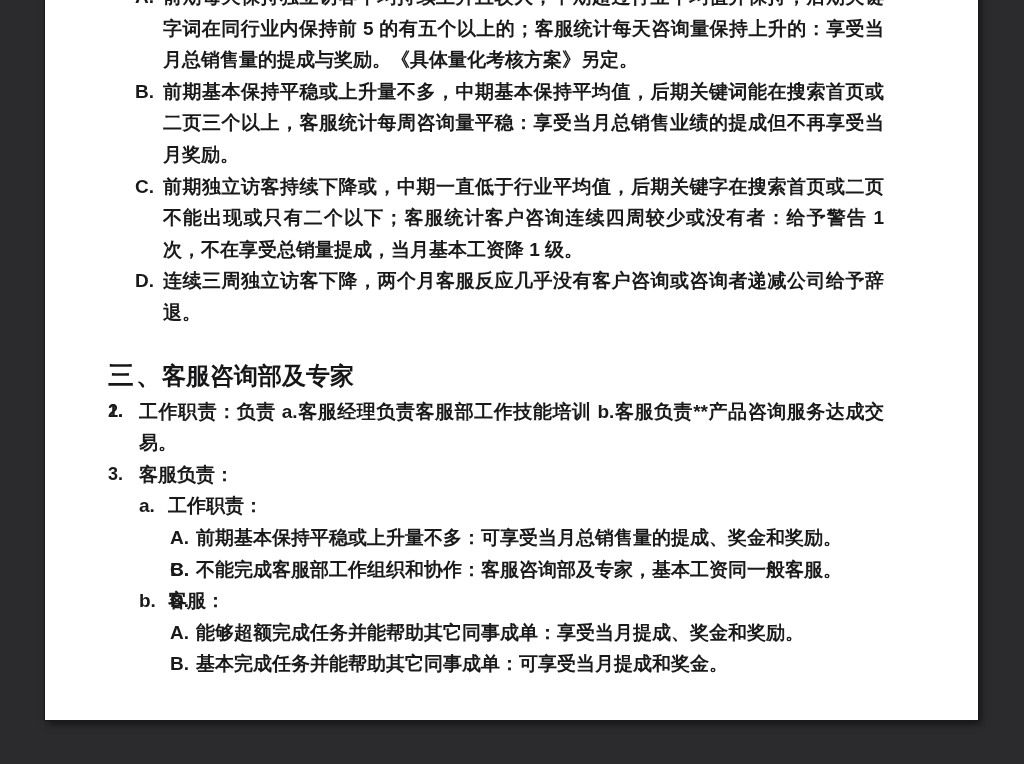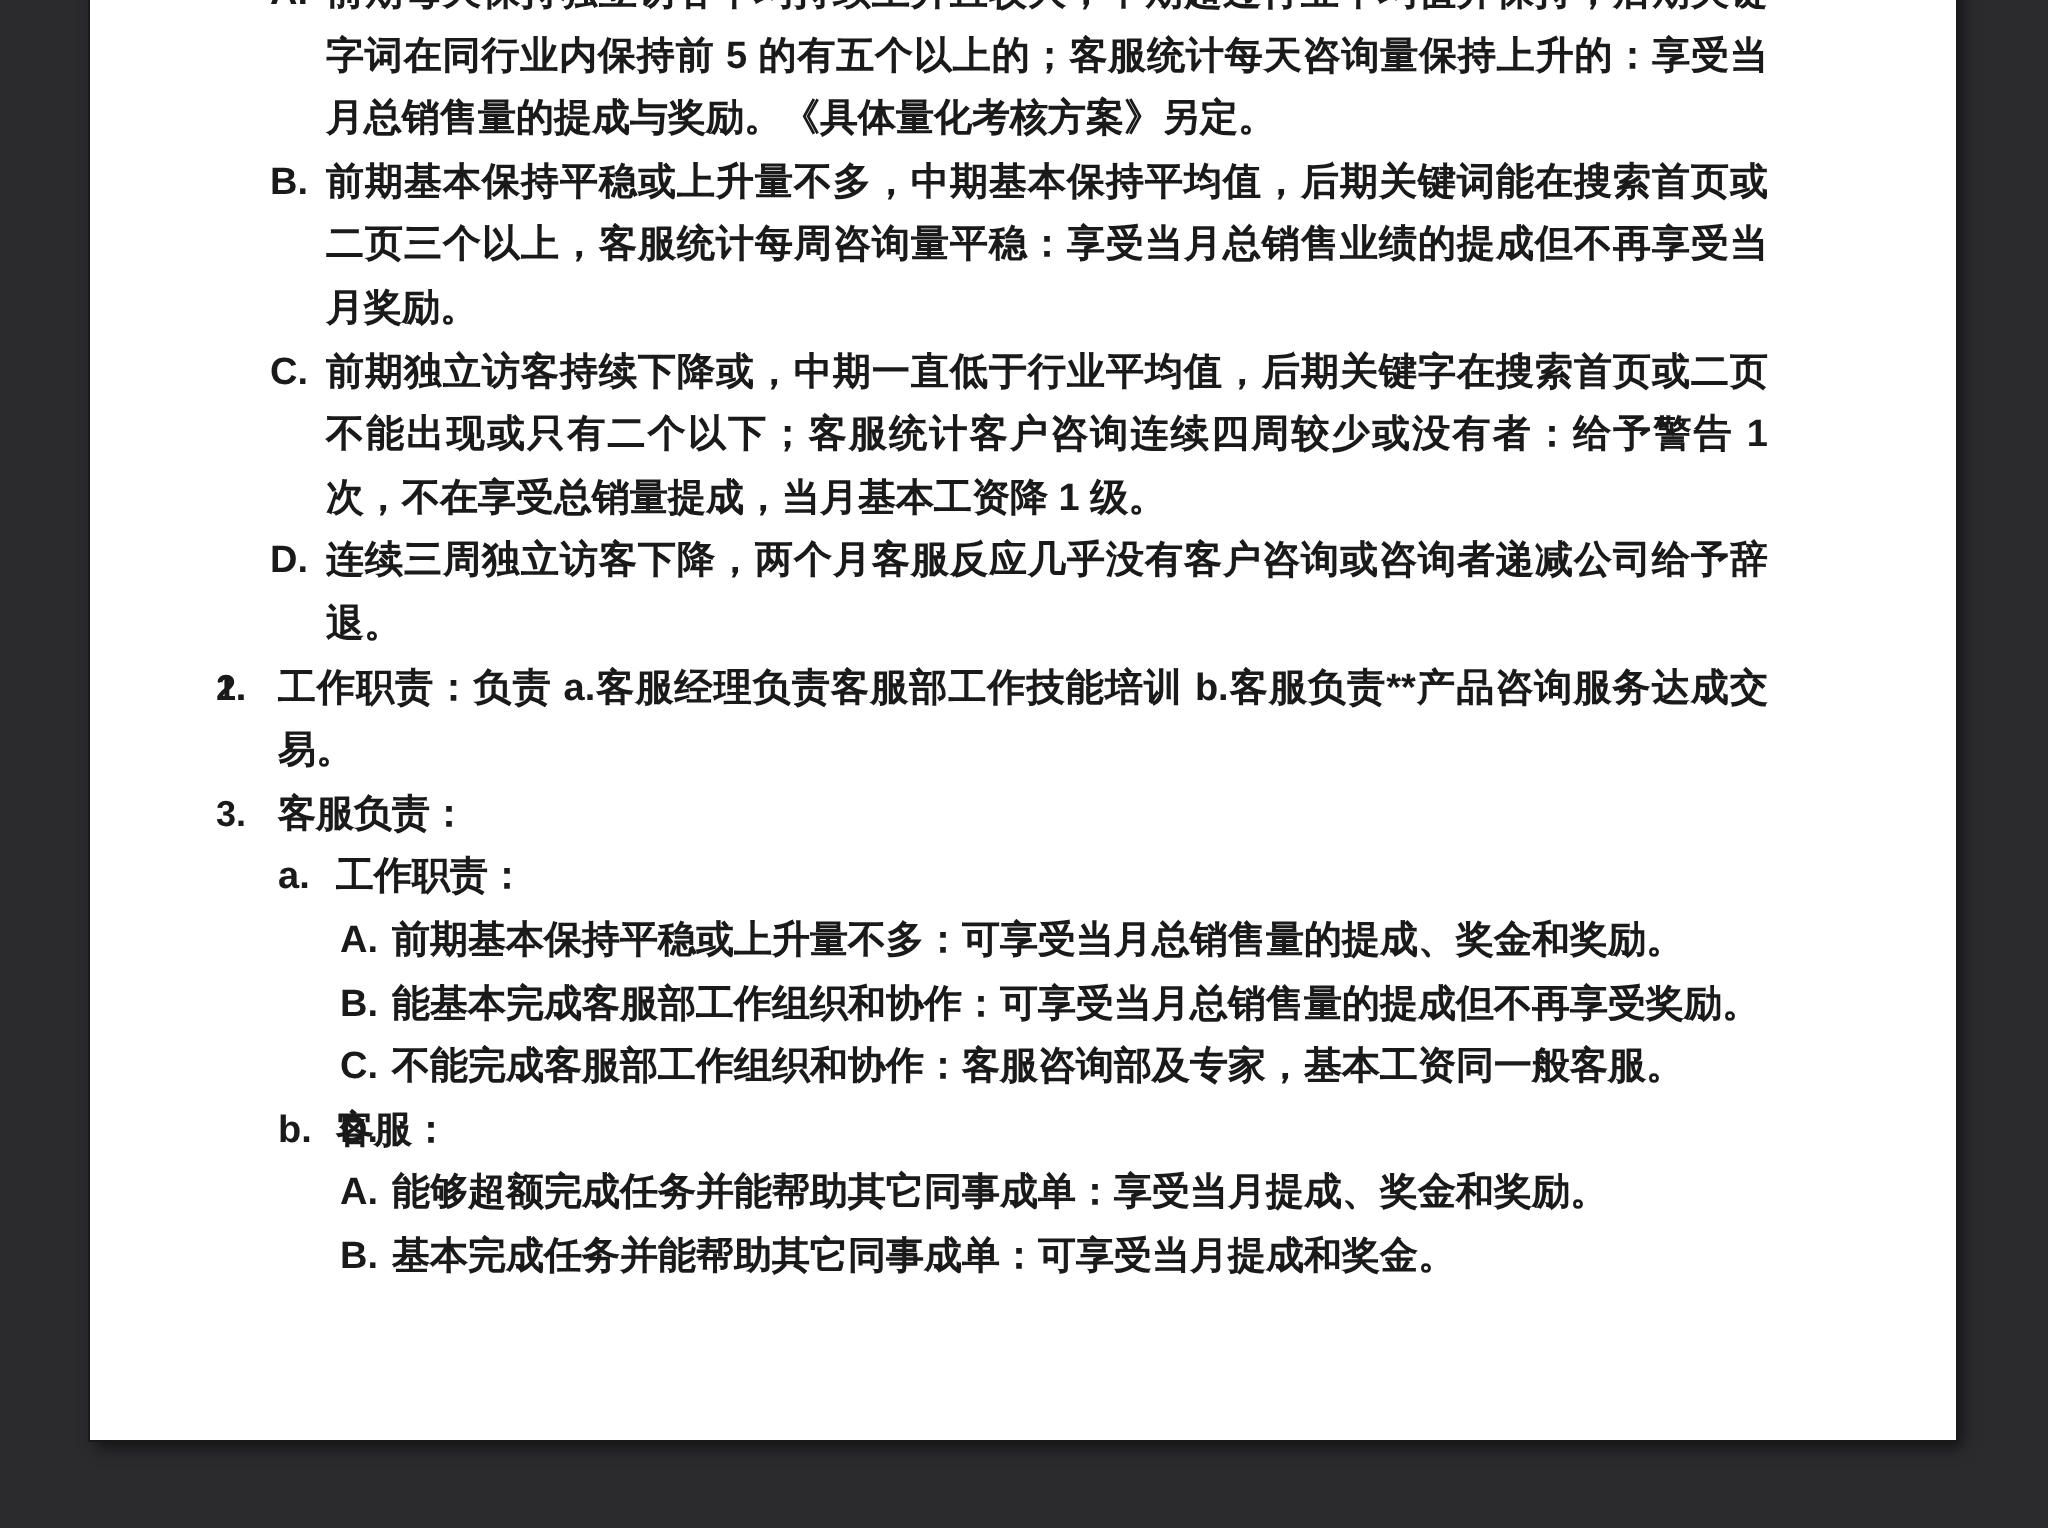--- a/index.html
+++ b/index.html
@@ -87,20 +87,23 @@
     </div>
     <div class="li li-letter">
       <span class="marker">C.</span>
       <span>前期独立访客持续下降或，中期一直低于行业平均值，后期关键字在搜索首页或二页不能出现或只有二个以下；客服统计客户咨询连续四周较少或没有者：给予警告 1 次，不在享受总销量提成，当月基本工资降 1 级。</span>
     </div>
     <div class="li li-letter">
       <span class="marker">D.</span>
       <span>连续三周独立访客下降，两个月客服反应几乎没有客户咨询或咨询者递减公司给予辞退。</span>
     </div>
 
+    <div class="heading">
+      <span class="h-marker">三、</span><span>客服咨询部及专家</span>
+    </div>
 
     <div class="li li-num">
       <span class="marker">1.</span>
     </div>
     <div class="li li-num">
       <span class="marker">2.</span>
       <span>工作职责：负责 a.客服经理负责客服部工作技能培训 b.客服负责**产品咨询服务达成交易。</span>
     </div>
     <div class="li li-num">
       <span class="marker">3.</span>
@@ -110,21 +113,20 @@
     <div class="li li-alpha">
       <span class="marker">a.</span>
       <span>工作职责：</span>
     </div>
     <div class="li li-nested">
       <span class="marker">A.</span>
       <span>前期基本保持平稳或上升量不多：可享受当月总销售量的提成、奖金和奖励。</span>
     </div>
     <div class="li li-nested">
       <span class="marker">B.</span>
-      <span>能基本完成客服部工作组织和协作：可享受当月总销售量的提成但不再享受奖励。</span>
     </div>
     <div class="li li-nested">
       <span class="marker">C.</span>
       <span>不能完成客服部工作组织和协作：客服咨询部及专家，基本工资同一般客服。</span>
     </div>
     <div class="li li-nested">
       <span class="marker">D.</span>
     </div>
 
     <div class="li li-alpha">

